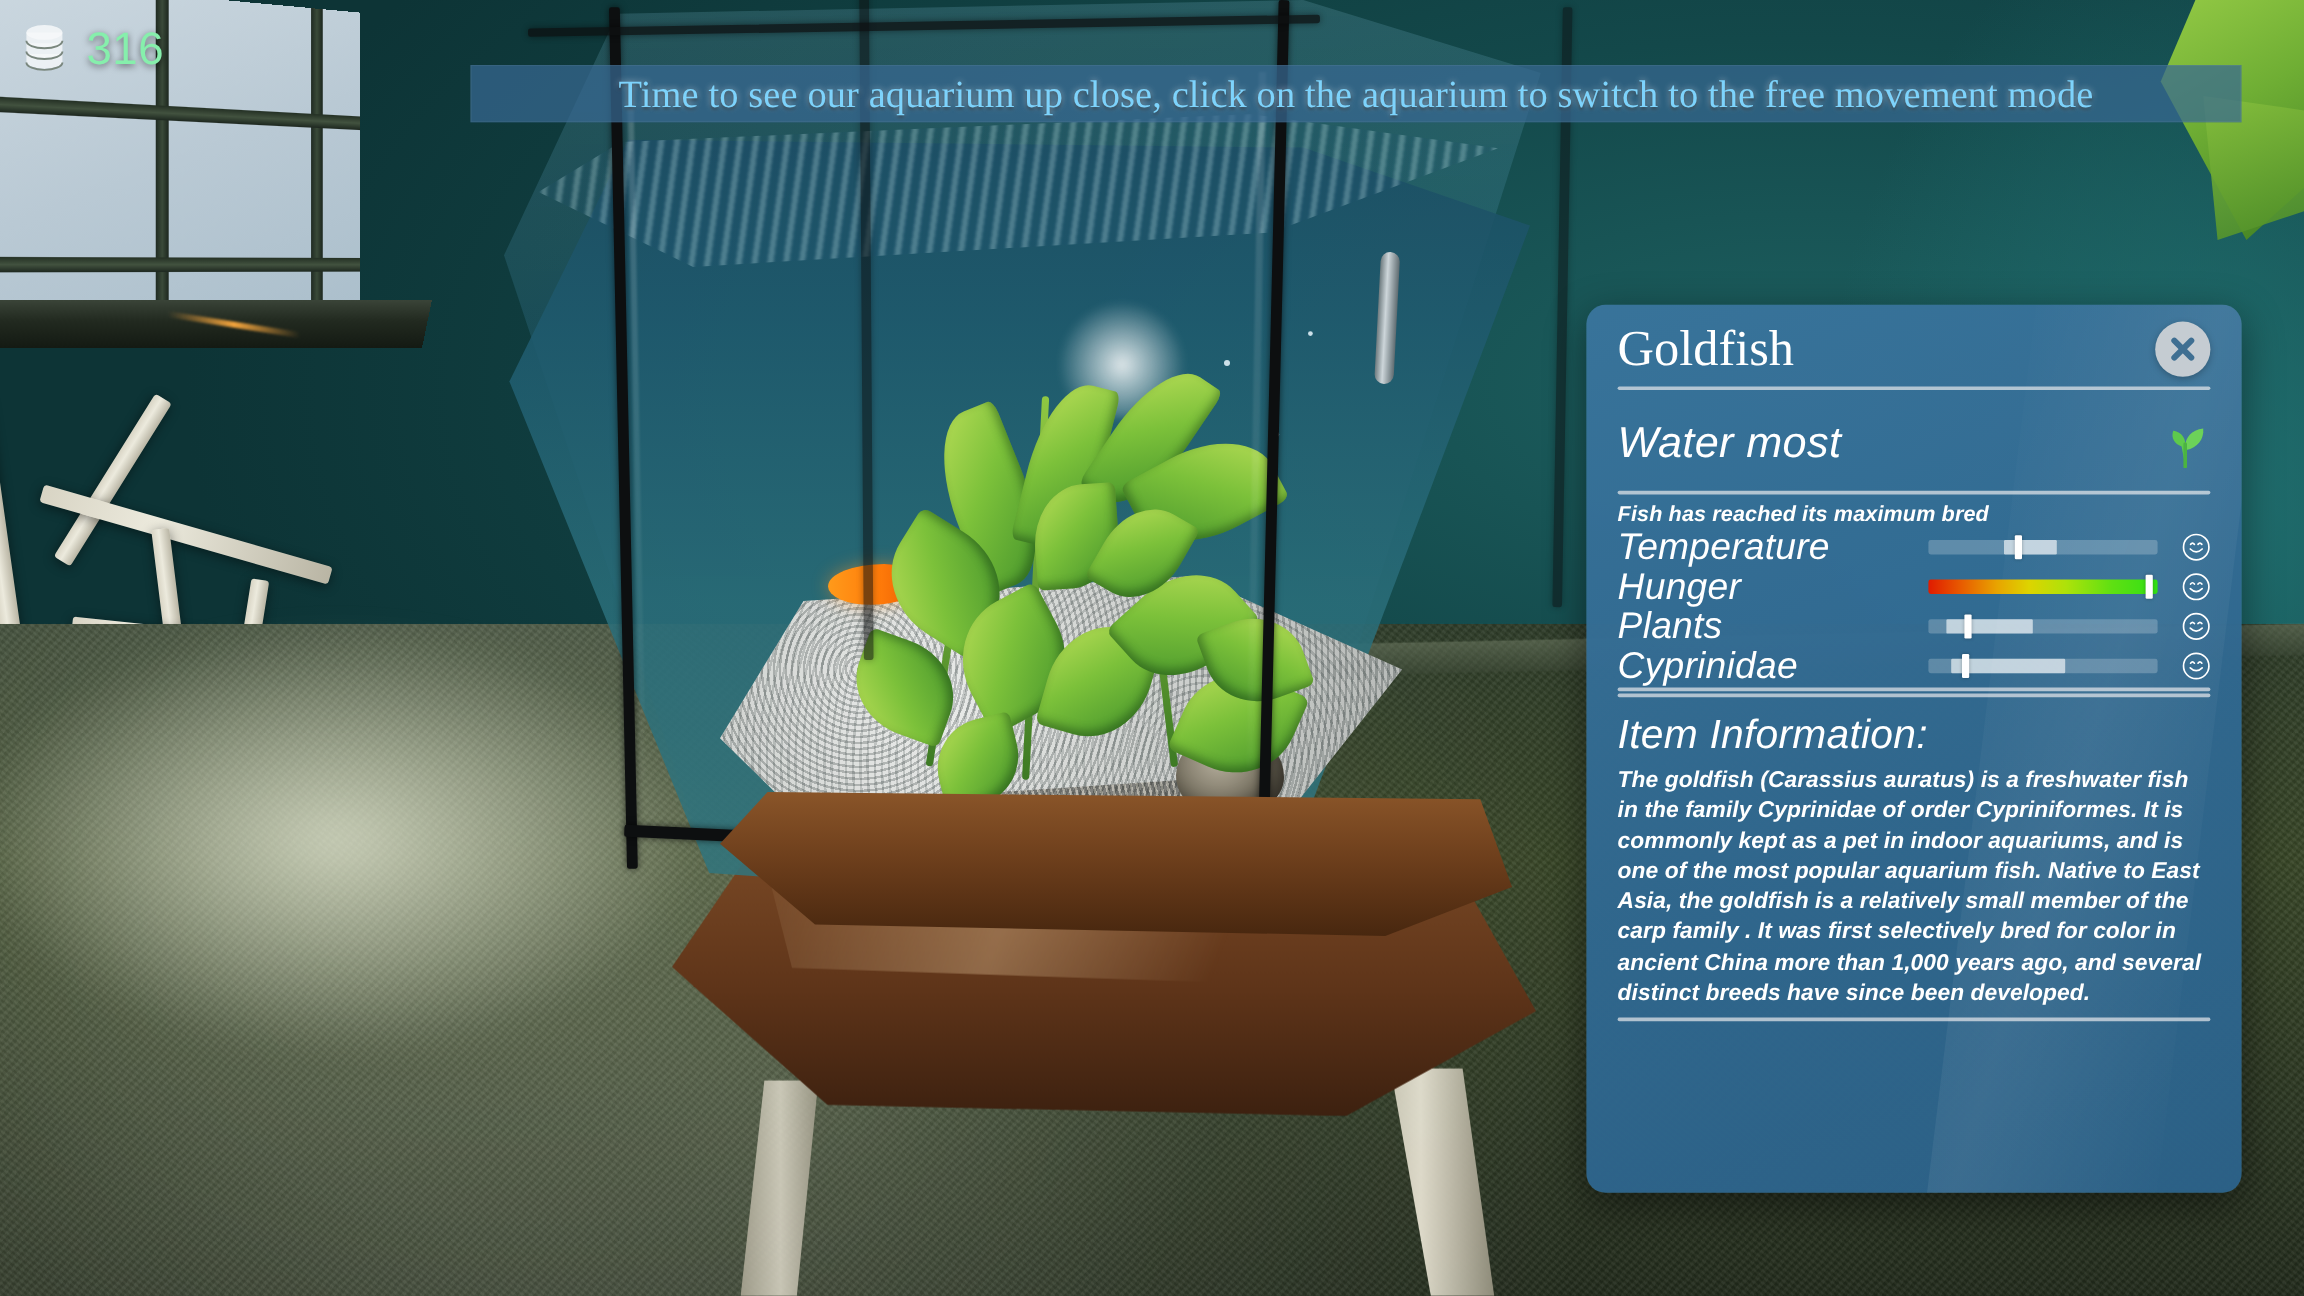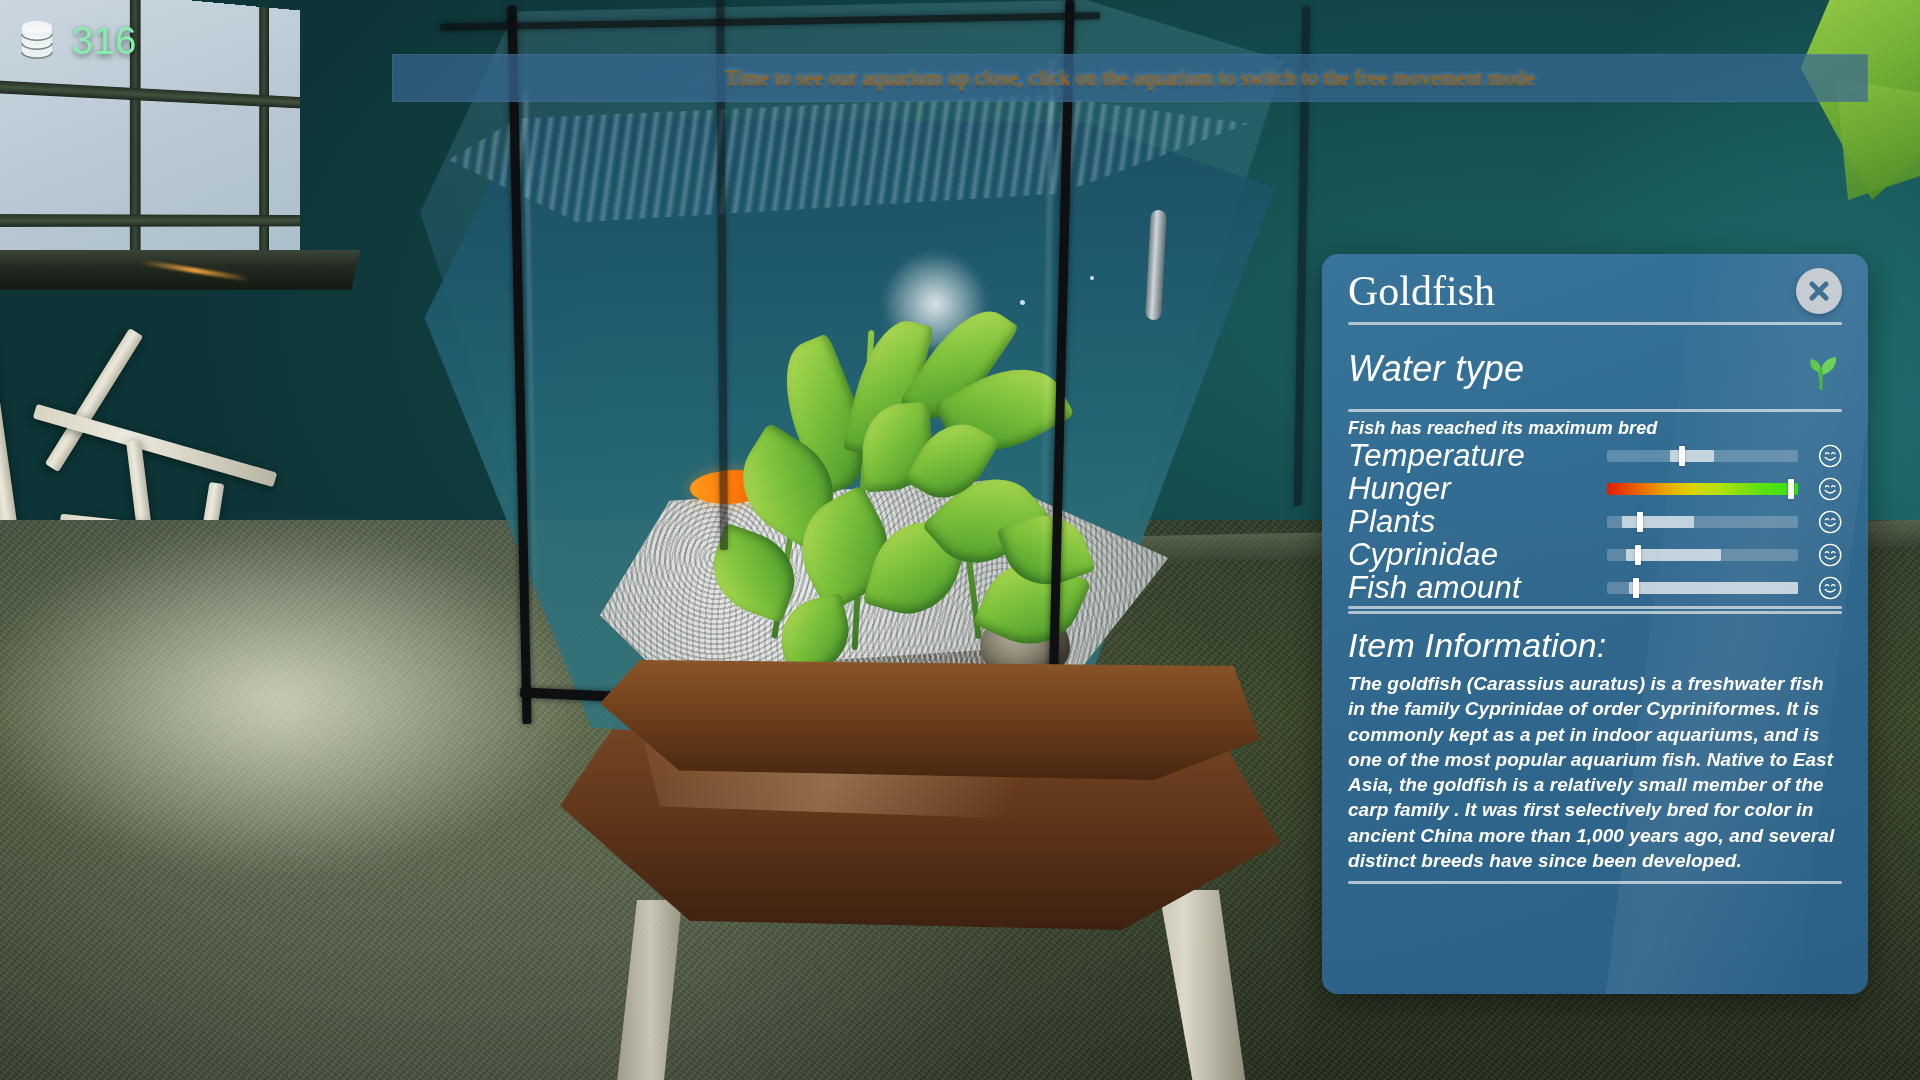--- a/index.html
+++ b/index.html
@@ -253,21 +253,21 @@
   }
 
   .tutorial-banner {
     position: absolute; left: 392px; top: 54px; width: 1476px; height: 48px;
     background: rgba(56,104,146,.72);
     display: flex; align-items: center; justify-content: center;
     box-shadow: inset 0 0 0 1px rgba(255,255,255,.06);
   }
   .tutorial-text {
     font-family: "Liberation Serif", serif;
-    font-size: 21px; color: #a16207; white-space: nowrap;
+    font-size: 32px; color: #7dd3fc; white-space: nowrap;
     text-shadow: 0 0 5px rgba(255,255,255,.55), 0 2px 3px rgba(0,0,0,.6);
     letter-spacing: .1px;
   }
 
   
   .info-panel {
     position: absolute; left: 1322px; top: 254px; width: 546px; height: 740px;
     background: linear-gradient(160deg, rgba(58,116,156,.97) 0%, rgba(48,104,144,.97) 55%, rgba(44,98,137,.97) 100%);
     border-radius: 16px;
     box-shadow: 0 10px 34px rgba(0,0,0,.45);
@@ -497,21 +497,21 @@
     <div class="panel-sheen"></div>
 
     <div class="panel-head">
       <span class="panel-title">Goldfish</span>
       <div class="close-btn"></div>
     </div>
 
     <div class="divider"></div>
 
     <div class="water-row">
-      <span class="water-label">Water type</span>
+      <span class="water-label">Water most</span>
       <svg class="leaf-icon" viewBox="0 0 42 42">
         <path d="M21 40 L21 22 C21 16 17 12 11 11 C9 17 12 22 18 24 Z" fill="#52c63f"></path>
         <path d="M21 40 L21 24 C21 17 26 10 36 9 C37 18 31 25 22 27 Z" fill="#62cf4d"></path>
         <path d="M21 41 L21 22" stroke="#3fae33" stroke-width="3" stroke-linecap="round" fill="none"></path>
       </svg>
     </div>
 
     <div class="divider"></div>
 
     <div class="max-size-note">Fish has reached its maximum bred</div>
@@ -566,33 +566,20 @@
           <div class="marker" style="left:15%"></div>
         </div>
         <svg class="mood-icon" viewBox="0 0 26 26">
           <circle cx="13" cy="13" r="11.3" fill="none" stroke="#ffffff" stroke-width="1.5"></circle>
           <path d="M8 10.5 q1.7 -2.2 3.4 0" fill="none" stroke="#ffffff" stroke-width="1.5" stroke-linecap="round"></path>
           <path d="M14.6 10.5 q1.7 -2.2 3.4 0" fill="none" stroke="#ffffff" stroke-width="1.5" stroke-linecap="round"></path>
           <path d="M7.7 14.6 q5.3 5.2 10.6 0" fill="none" stroke="#ffffff" stroke-width="1.5" stroke-linecap="round"></path>
         </svg>
       </div>
 
-      <div class="stat-row">
-        <span class="stat-label">Fish amount</span>
-        <div class="stat-bar">
-          <div class="zone" style="left:12%;width:88%"></div>
-          <div class="marker" style="left:14%"></div>
-        </div>
-        <svg class="mood-icon" viewBox="0 0 26 26">
-          <circle cx="13" cy="13" r="11.3" fill="none" stroke="#ffffff" stroke-width="1.5"></circle>
-          <path d="M8 10.5 q1.7 -2.2 3.4 0" fill="none" stroke="#ffffff" stroke-width="1.5" stroke-linecap="round"></path>
-          <path d="M14.6 10.5 q1.7 -2.2 3.4 0" fill="none" stroke="#ffffff" stroke-width="1.5" stroke-linecap="round"></path>
-          <path d="M7.7 14.6 q5.3 5.2 10.6 0" fill="none" stroke="#ffffff" stroke-width="1.5" stroke-linecap="round"></path>
-        </svg>
-      </div>
 
     </div>
 
     <div class="divider"></div>
 
 
     <div class="divider"></div>
 
     <div class="info-head">Item Information:</div>
     <div class="info-body">The goldfish (Carassius auratus) is a freshwater fish in the family Cyprinidae of order Cypriniformes. It is commonly kept as a pet in indoor aquariums, and is one of the most popular aquarium fish. Native to East Asia, the goldfish is a relatively small member of the carp family . It was first selectively bred for color in ancient China more than 1,000 years ago, and several distinct breeds have since been developed.</div>

